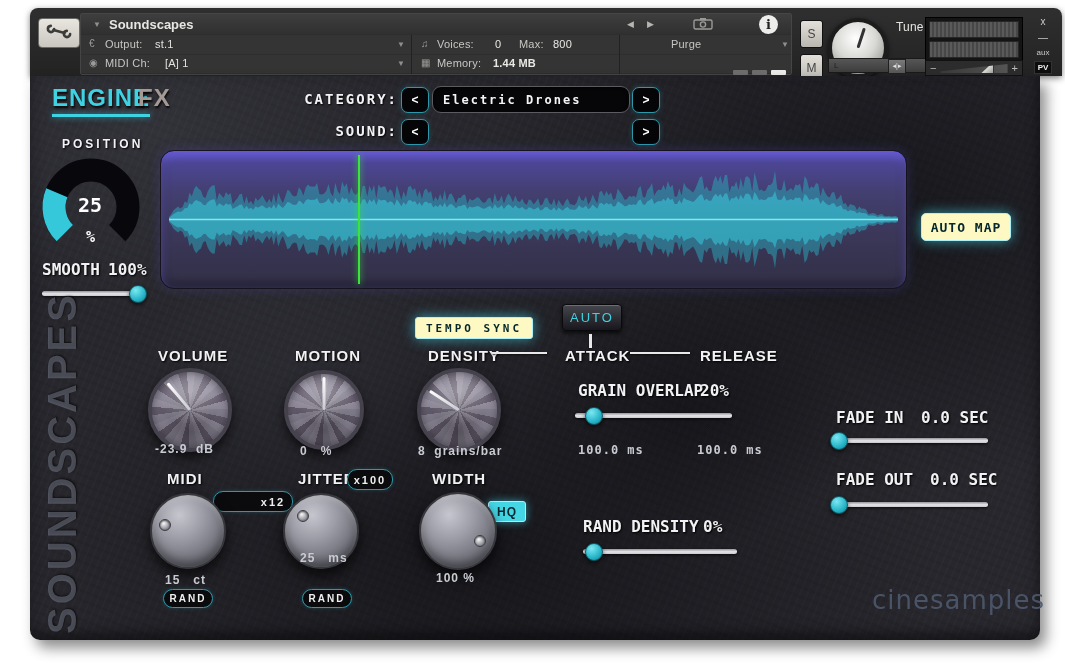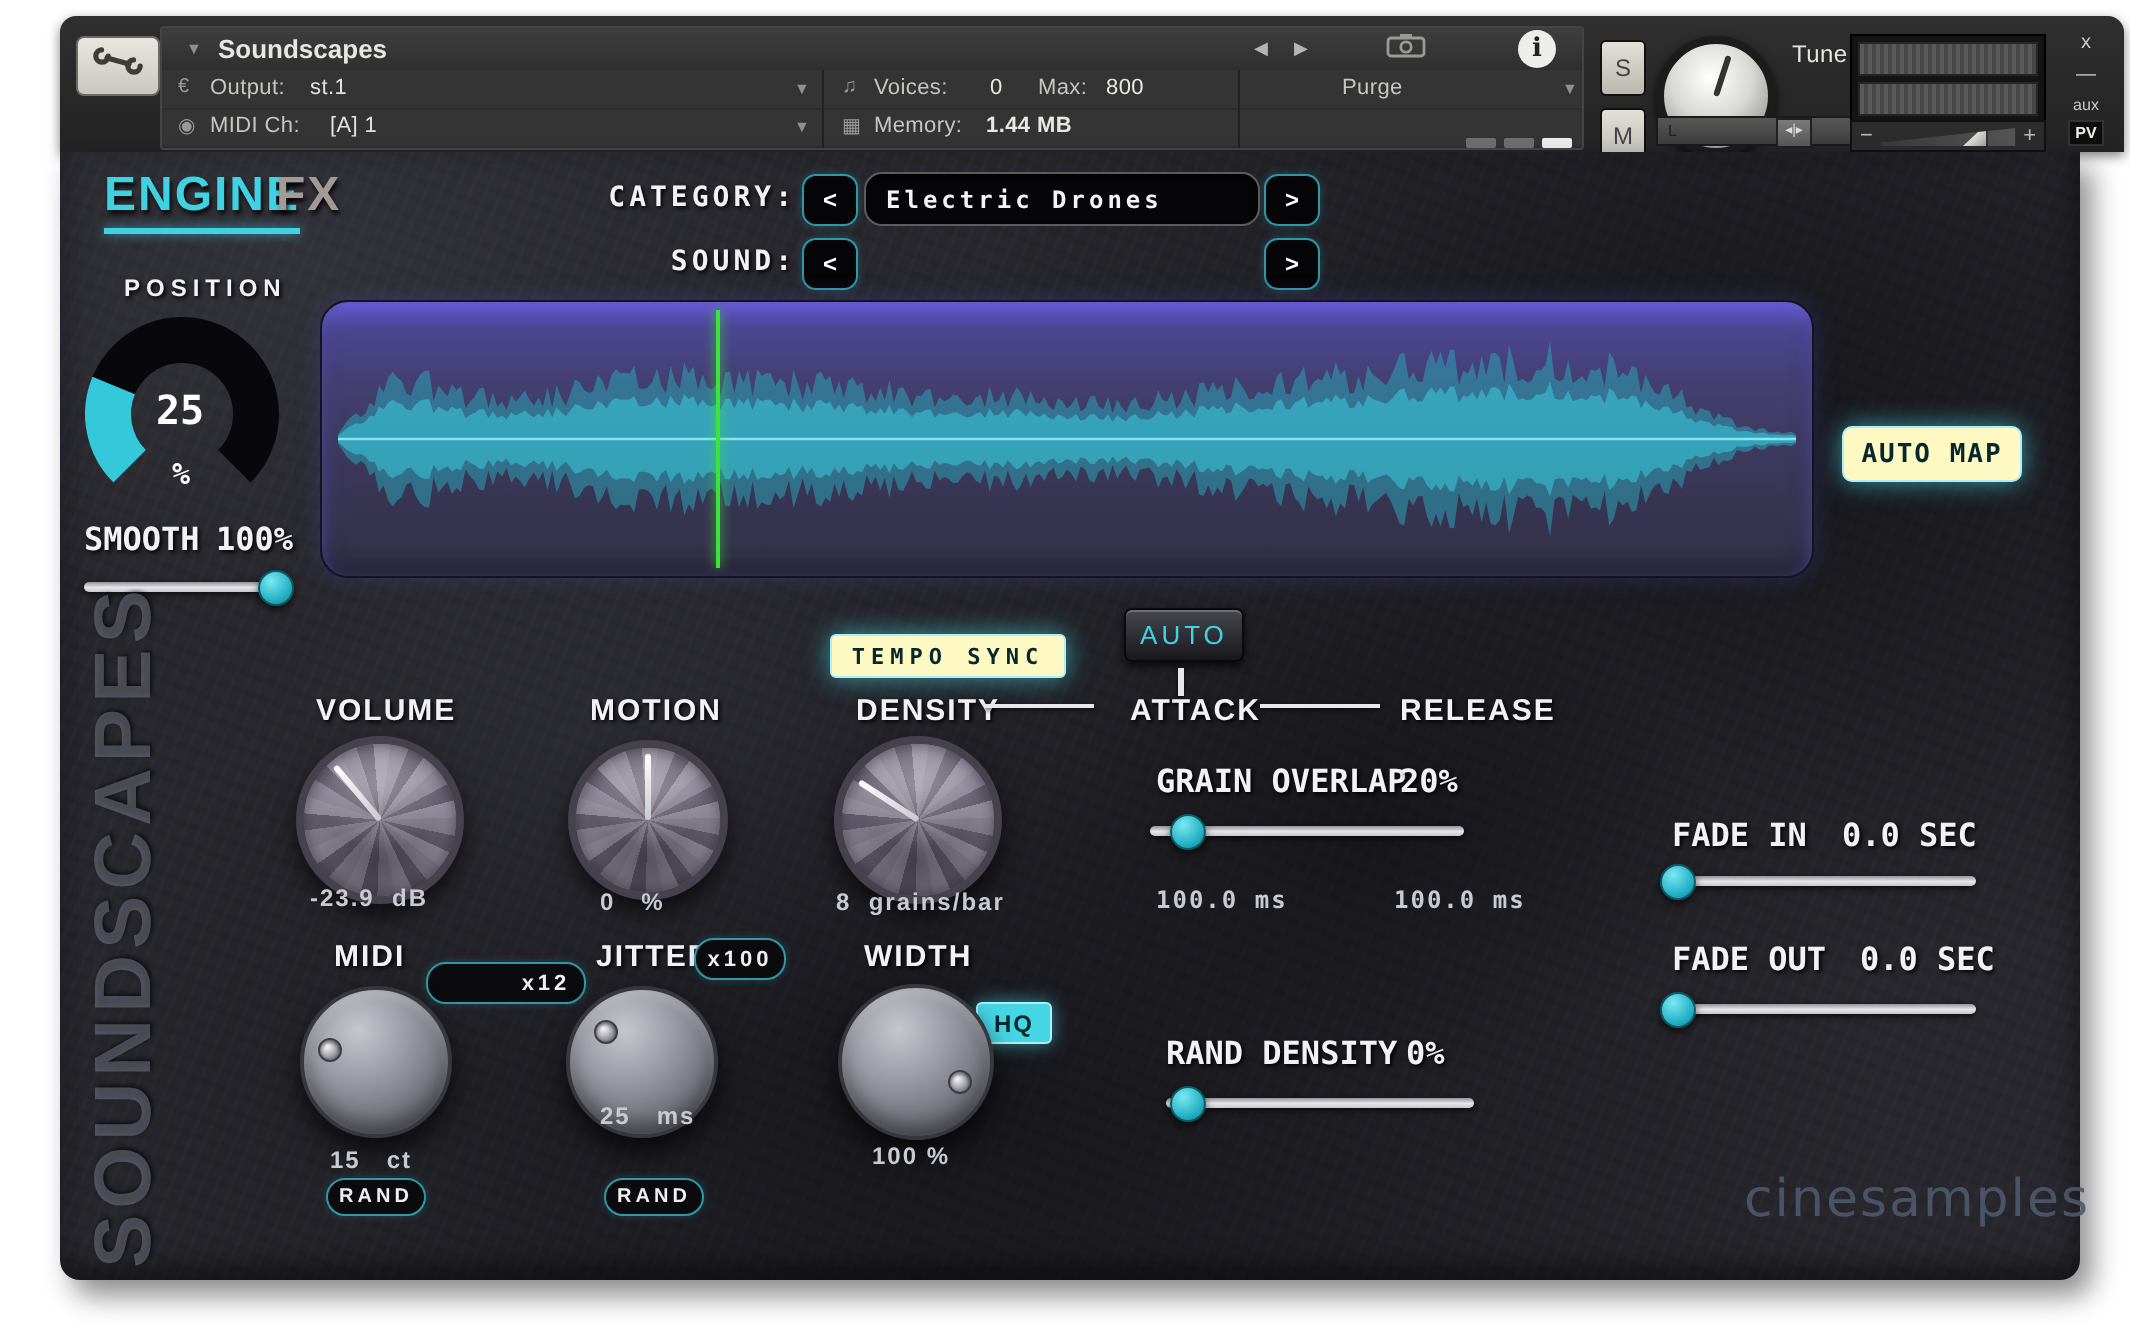--- a/index.html
+++ b/index.html
@@ -326,21 +326,21 @@
     <div class="abs slider-track" style="left:836px;top:438px;width:152px;">
       <div class="slider-handle" style="left: 2%;"></div>
     </div>
     <span class="abs mono-label" style="left:836px;top:470px;font-size:16px;">FADE OUT</span>
     <span class="abs mono-label" style="left:930px;top:470px;font-size:16px;">0.0 SEC</span>
     <div class="abs slider-track" style="left:836px;top:502px;width:152px;">
       <div class="slider-handle" style="left: 2%;"></div>
     </div>
 
     <span class="abs sans-label" style="left:167px;top:470px;font-size:15px;">MIDI</span>
-    <div class="abs badge-dark" style="left:213px;top:481px;width:38px;height:19px;padding-left:40px;">x12</div>
+    <div class="abs badge-dark" style="left:213px;top:491px;width:38px;height:19px;padding-left:40px;">x12</div>
     <span class="abs sans-label" style="left:298px;top:470px;font-size:15px;">JITTER</span>
     <div class="abs badge-dark" style="left:347px;top:469px;width:44px;height:19px;">x100</div>
     <span class="abs sans-label" style="left:432px;top:470px;font-size:15px;">WIDTH</span>
     <div class="abs badge-teal" style="left:488px;top:469px;width:36px;height:19px;margin-top:32px;">HQ</div>
 
     <div class="rknob" style="left:150px;top:493px;width:72px;height:72px;">
       <div class="dot" style="left: 18.1244%; top: 41.459%;"></div>
     </div>
     <div class="rknob" style="left:283px;top:493px;width:72px;height:72px;">
       <div class="dot" style="left: 24.7205%; top: 28.788%;"></div>

